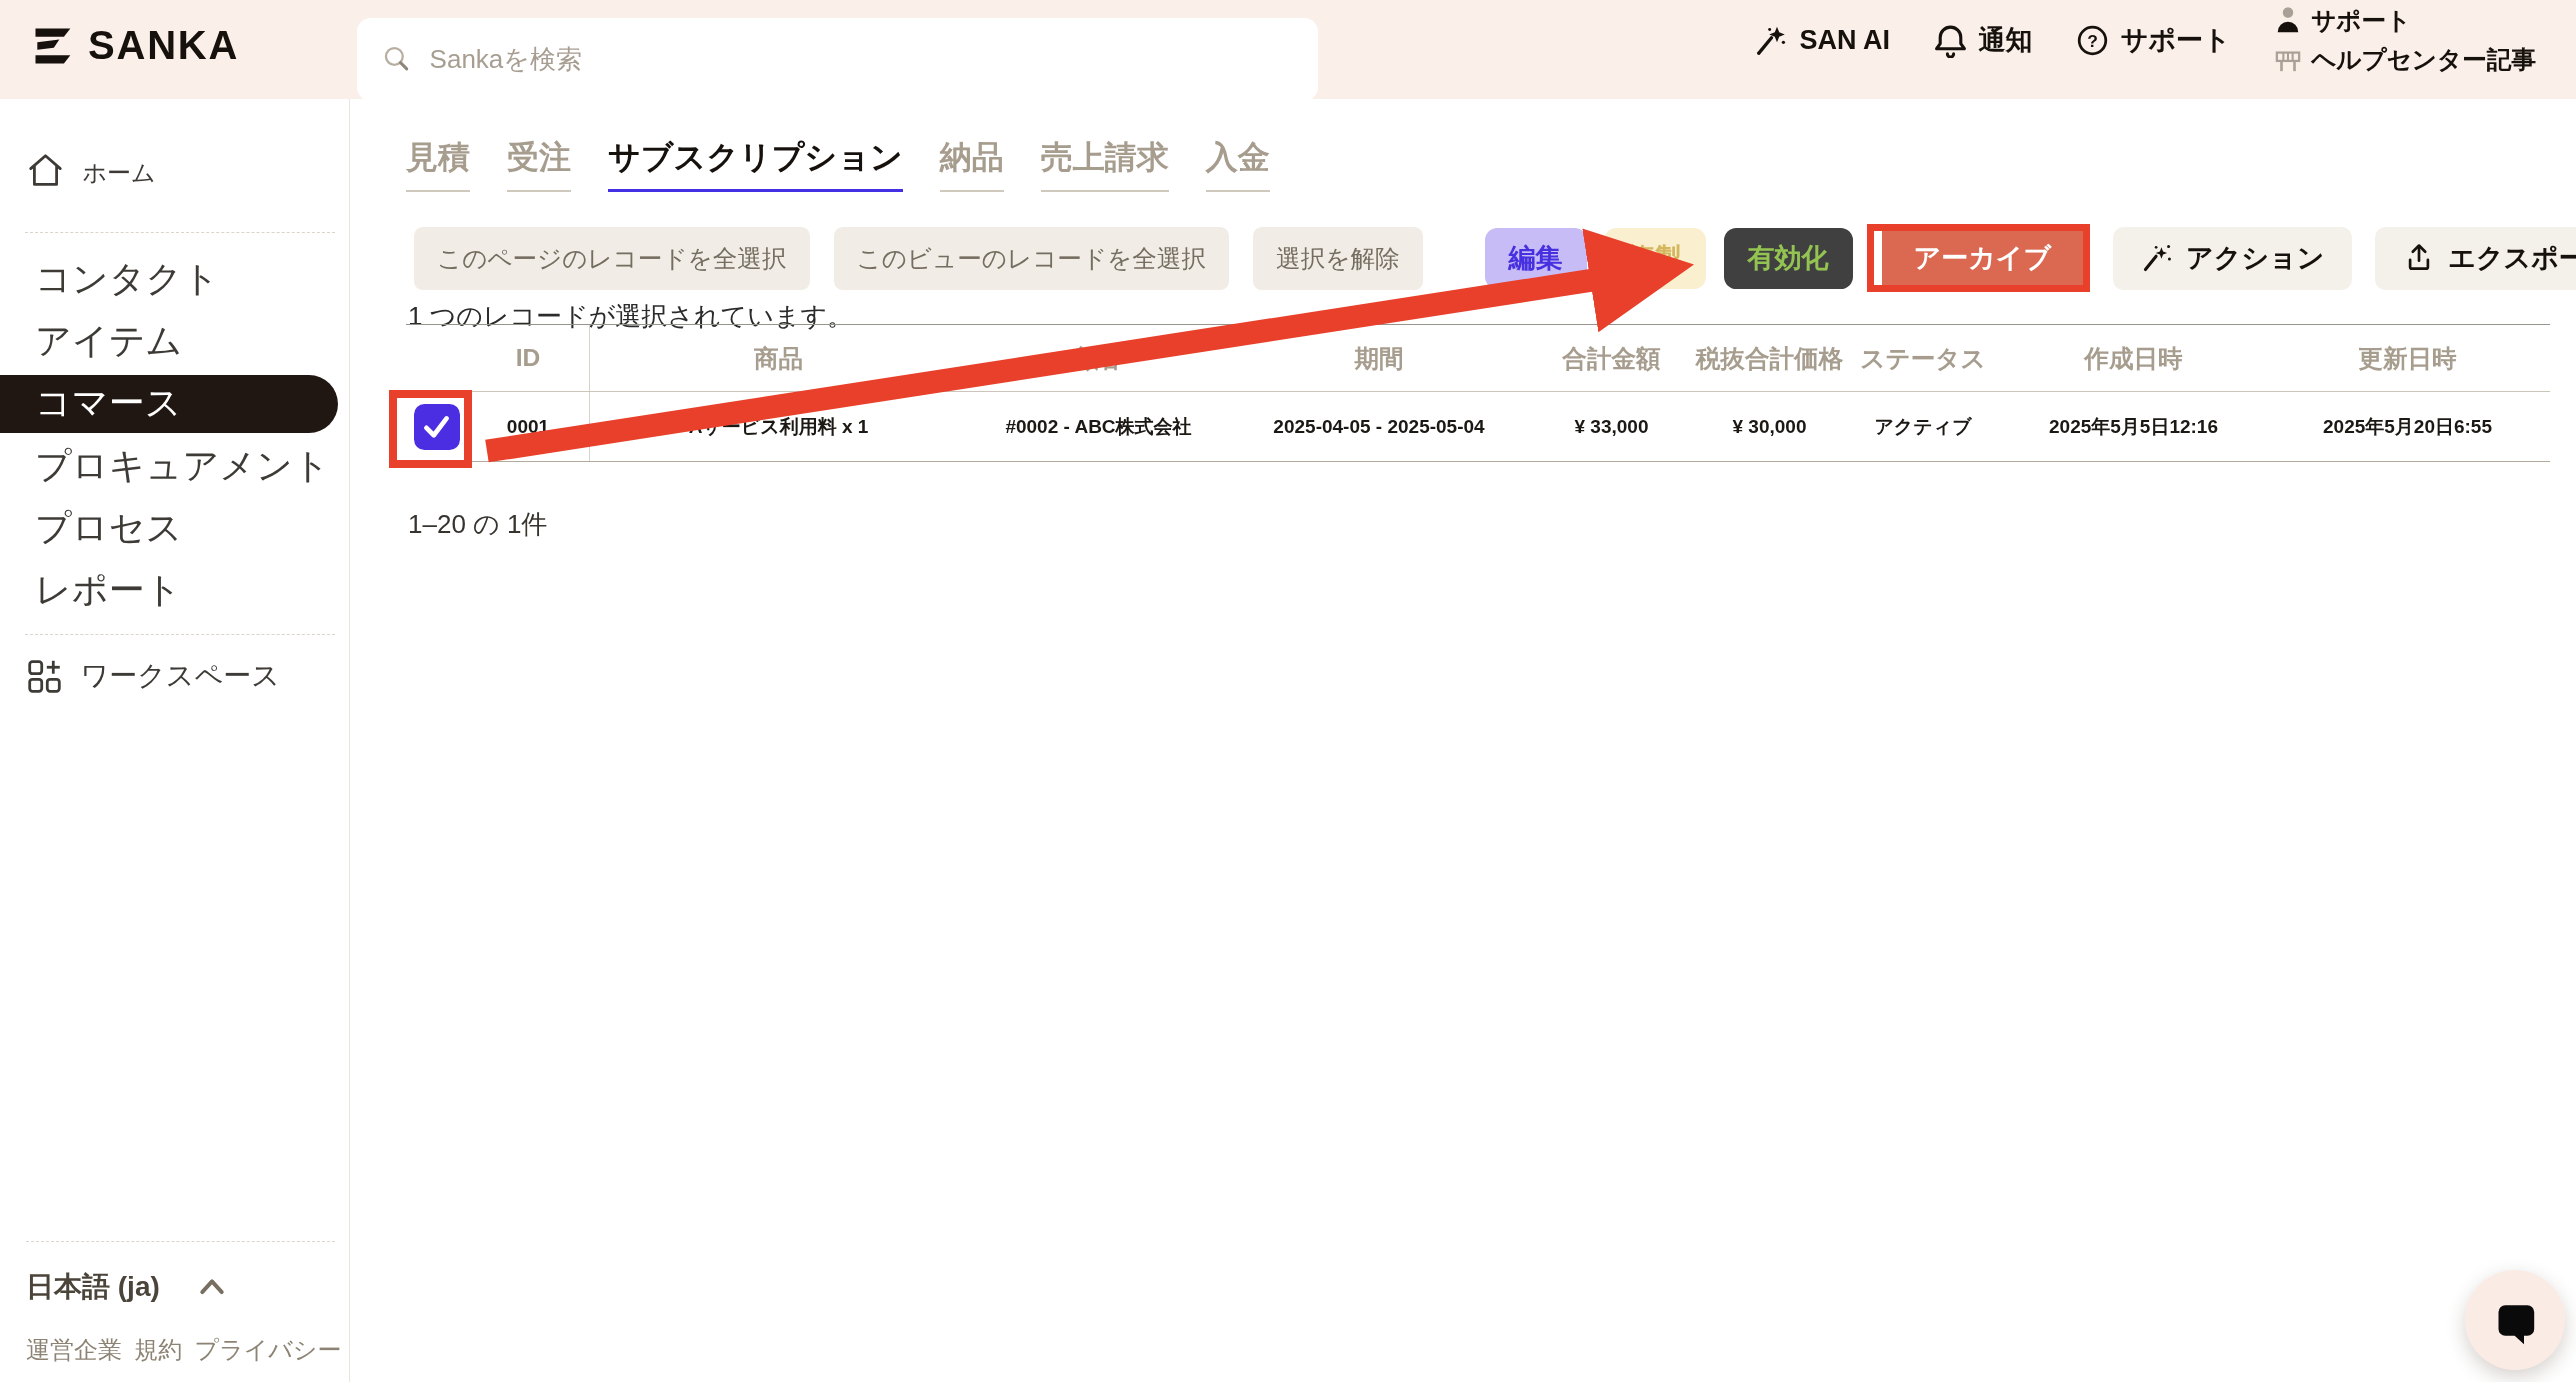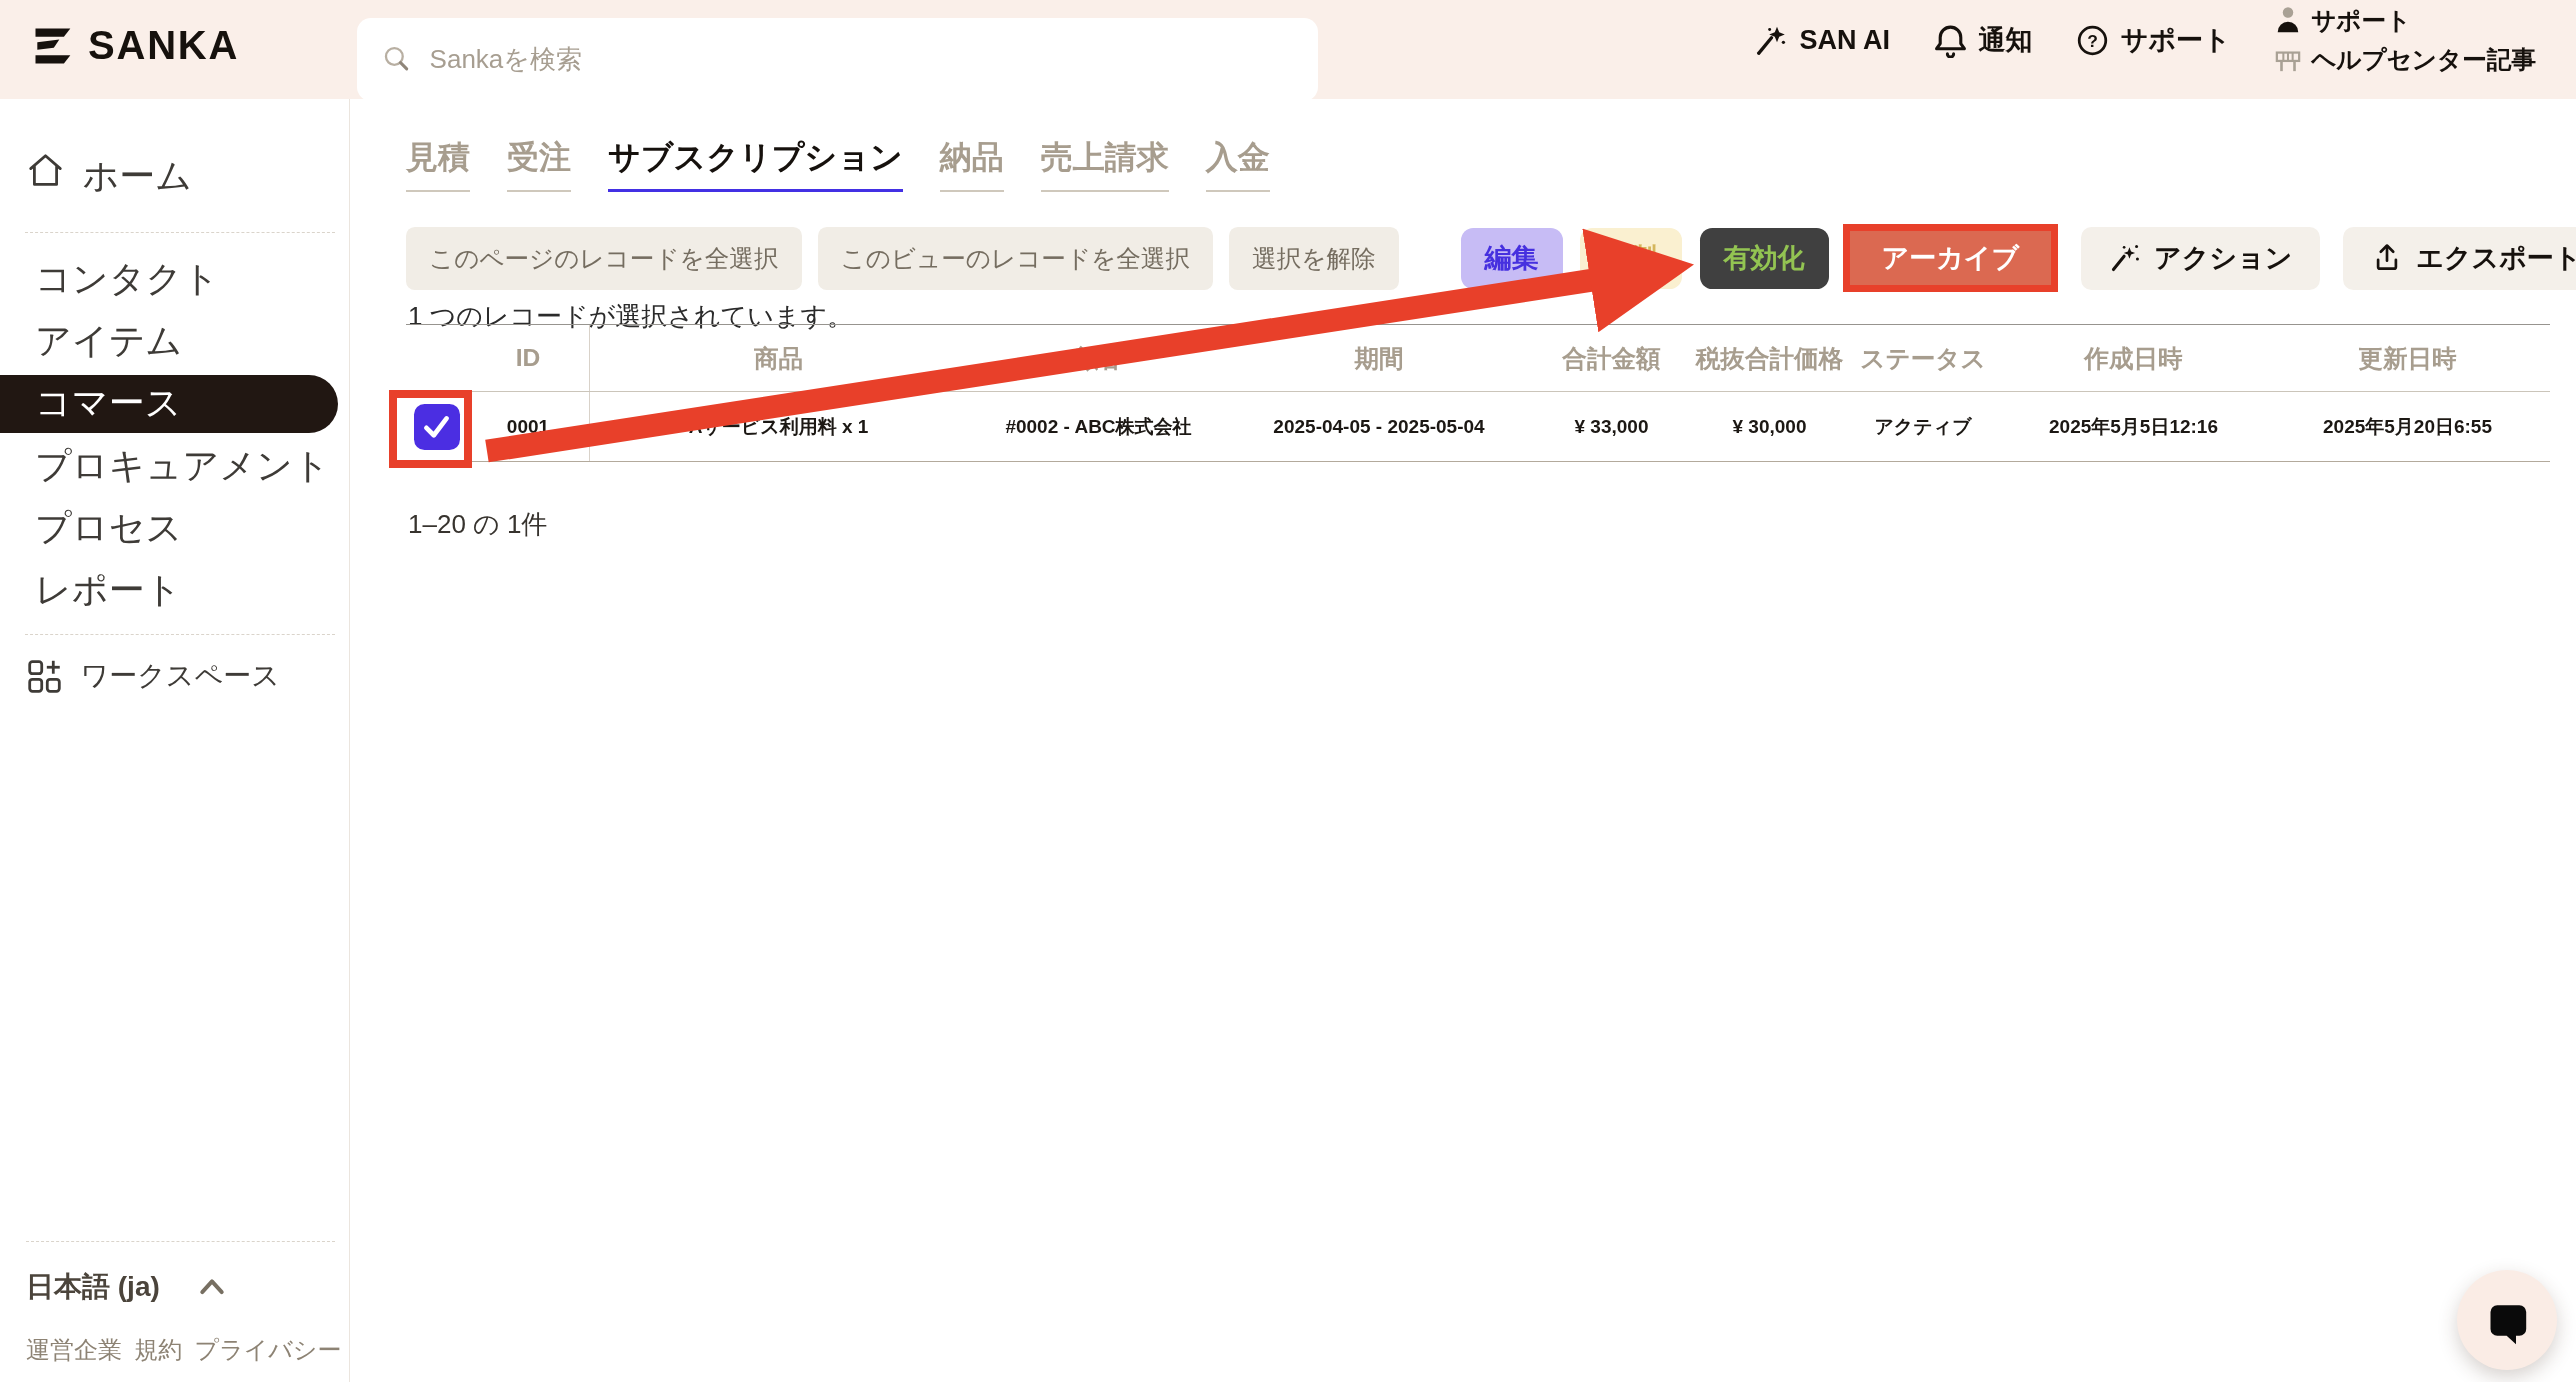--- a/index.html
+++ b/index.html
@@ -3,38 +3,38 @@
 <meta charset="utf-8">
 <style>
   * { box-sizing: border-box; }
   html,body { margin:0; padding:0; }
   body {
     width:2576px; height:1383px; position:relative; overflow:hidden;
     background:#FAEFE9;
     font-family:"Liberation Sans","DejaVu Sans",sans-serif;
     color:#16110D;
   }
-  button { font-family:inherit; }
+  button { font-family:inherit;margin-left:8px; }
 
   
   .topbar { position:absolute; left:0; top:0; width:100%; height:99px; }
   .logo { position:absolute; left:30px; top:23px; display:flex; align-items:center; gap:14px; cursor:pointer; }
   .logo-text { font-size:40px; font-weight:800; letter-spacing:1.8px; color:#16110D; }
   .search-box { position:absolute; left:357px; top:18.4px; width:961px; height:83px;
     background:#fff; border-radius:14px; display:flex; align-items:center; padding:0 24.6px; gap:16px; }
   .search-box input { border:none; outline:none; flex:1; font-size:26px; color:#3a352e; background:transparent; font-family:inherit; }
   .search-box input::placeholder { color:#A79E91; }
   .topnav { position:absolute; right:40px; top:0; height:80px; display:flex; align-items:center; gap:44px; }
   .topnav-item { display:flex; align-items:center; gap:11.4px; font-size:27px; font-weight:700; color:#16110D; cursor:pointer; white-space:nowrap; }
   .support-block { display:flex; flex-direction:column; gap:6.1px; }
   .support-line { display:flex; align-items:center; gap:10.5px; font-size:24.6px; font-weight:700; color:#16110D; cursor:pointer; white-space:nowrap; }
 
   
   .sidebar { position:absolute; left:0; top:99px; width:350px; bottom:0; background:#fff; border-right:0.9px solid #EBE5DE; }
-  .home-item { position:absolute; top:53px; left:26px; display:flex; align-items:flex-start; gap:17.5px; font-size:36px; color:#3E3B37; cursor:pointer; }
+  .home-item { position:absolute; top:53px; left:26px; display:flex; align-items:flex-end; gap:17.5px; font-size:24px; color:#3E3B37; cursor:pointer; }
   .sb-divider { position:absolute; left:24.6px; right:14px; border-top:1.8px dashed #DAD4CB; }
   .d1 { top:133px; } .d2 { top:535px; }
   .nav-list { position:absolute; top:149px; left:0; right:0; }
   .nav-item { height:62px; display:flex; align-items:center; padding-left:35px; font-size:36px; color:#3E3B37; cursor:pointer; white-space:nowrap; }
   .nav-item.active { background:#211712; color:#fff; border-radius:0 35px 35px 0; width:338px; height:58px; margin:2.6px 0; }
   .workspace-item { position:absolute; top:558px; left:26px; display:flex; align-items:center; gap:17.5px; font-size:28px; color:#3E3B37; cursor:pointer; }
   .side-bottom { position:absolute; left:0; right:0; bottom:0; padding:0 0 17.5px 26px; }
   .sb-divider2 { border-top:1.8px dashed #DAD4CB; margin:0 14px 26px 0; }
   .lang-row { display:flex; align-items:center; gap:39px; font-size:28px; font-weight:700; color:#4B443B; cursor:pointer; }
   .legal { margin-top:28px; font-size:24px; color:#8D8374; display:flex; gap:12.3px; }

